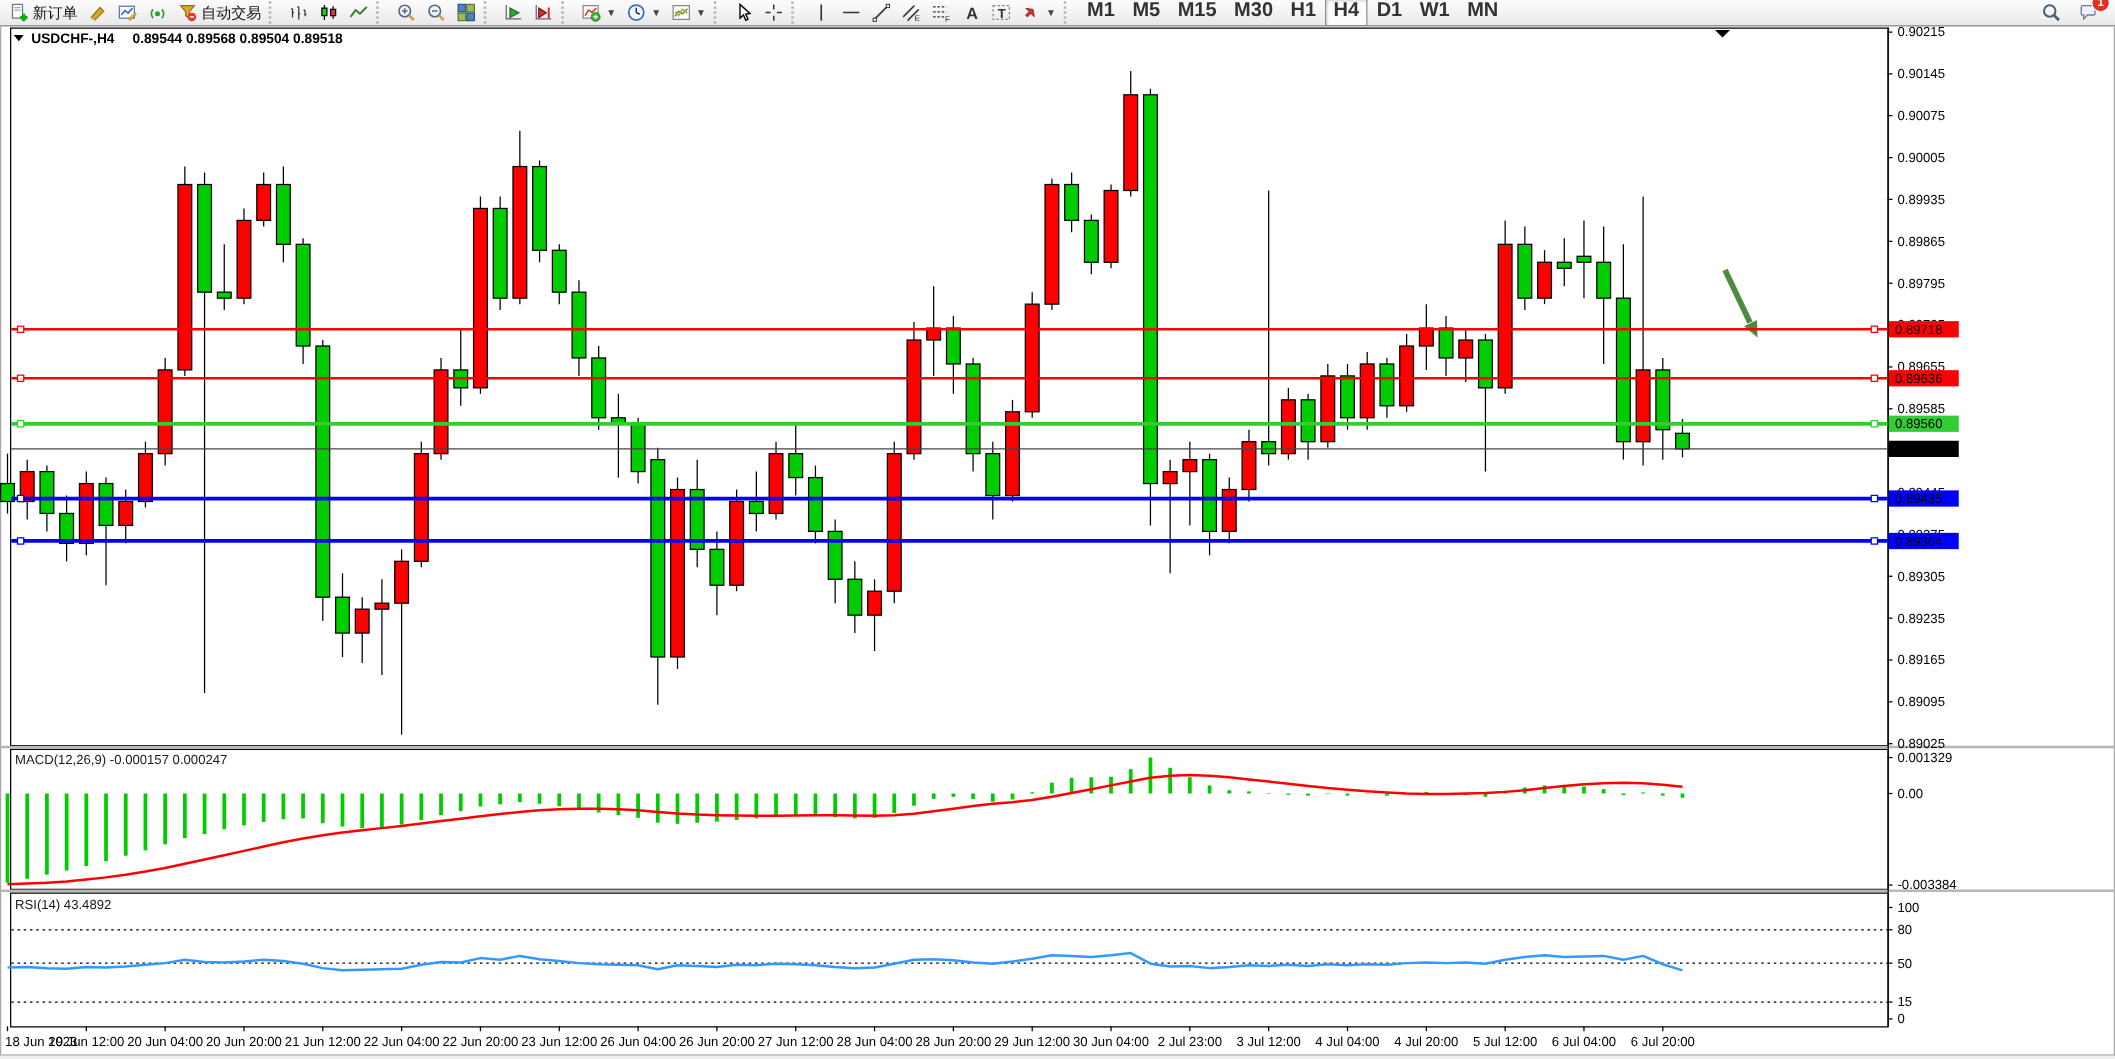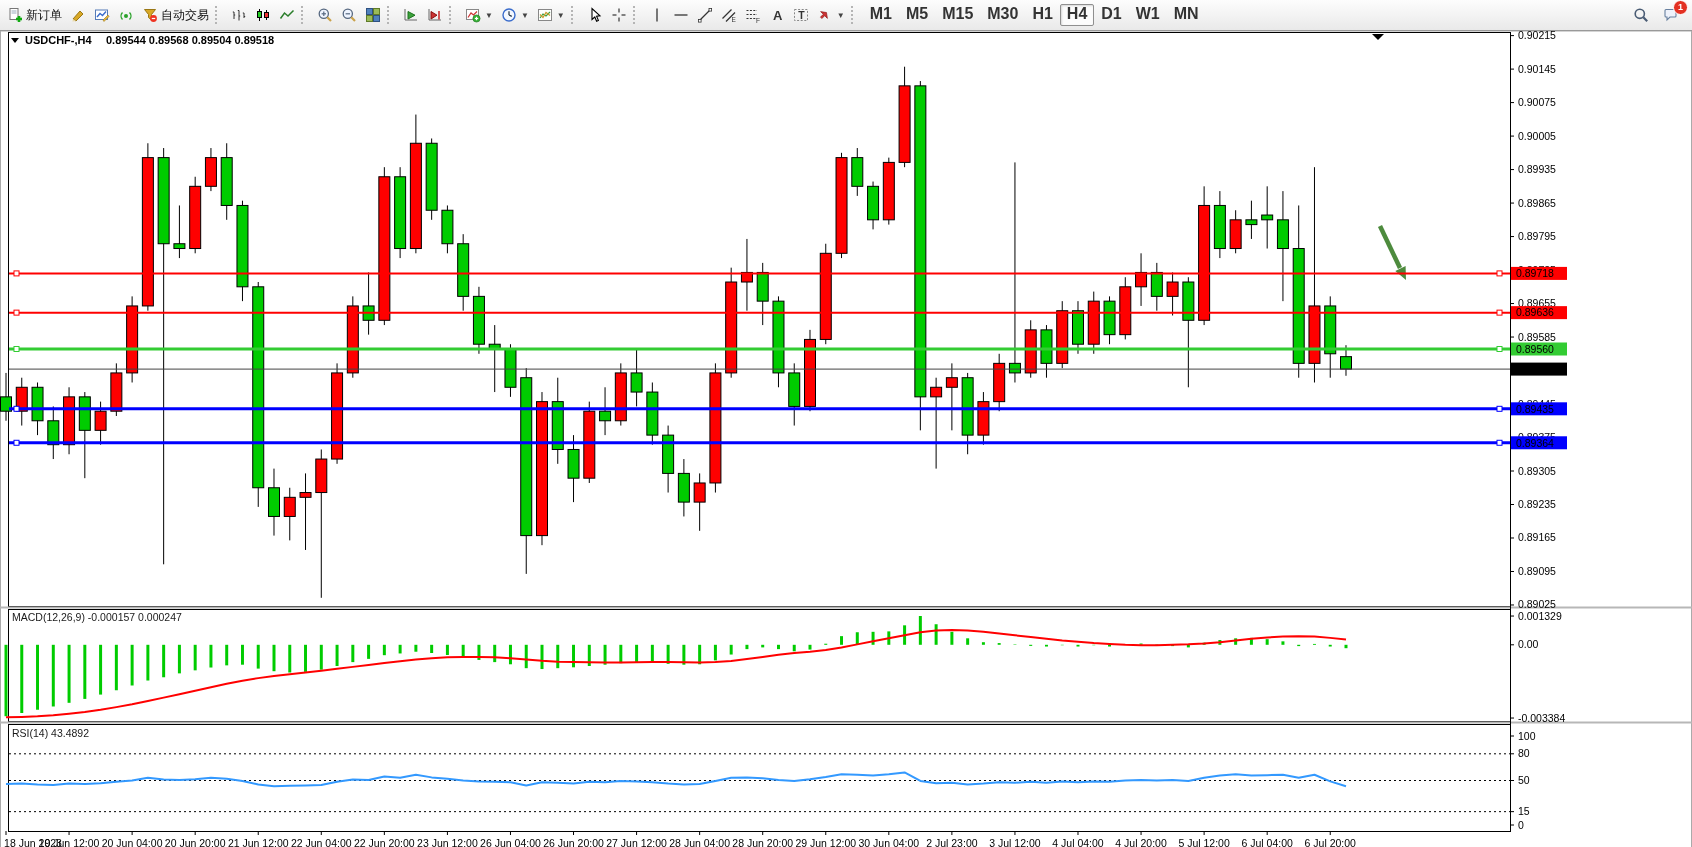--- a/index.html
+++ b/index.html
@@ -1,18 +1,18 @@
 <!DOCTYPE html>
 <html><head>
 <meta charset="utf-8">
 <style>
   html,body{margin:0;padding:0;}
   body{width:1692px;height:847px;overflow:hidden;background:#ececec;font-family:"Liberation Sans",sans-serif;-webkit-font-smoothing:antialiased;}
   
-  .toolbar{display:flex;align-items:center;height:31px;background:linear-gradient(#fdfdfd,#e9e9e9);border-bottom:1px solid #999;padding:0 3px;box-sizing:border-box;white-space:nowrap;}
+  .toolbar{display:flex;align-items:center;height:21px;background:linear-gradient(#fdfdfd,#e9e9e9);border-bottom:1px solid #999;padding:0 3px;box-sizing:border-box;white-space:nowrap;}
   .tb-btn{display:flex;align-items:center;gap:3px;height:20px;padding:1px 3px;border:1px solid transparent;border-radius:2px;cursor:default;}
   .tb-btn svg{display:block;}
   .tb-label{font-size:12px;color:#111;}
   .tb-sep{width:6px;height:18px;border-left:2px dotted #b5b5b5;margin:0 4px 0 2px;}
   .dd{font-size:8px;color:#444;margin-left:1px;}
   .tf-btn{font-size:16px;font-weight:bold;color:#333;padding:2px 6px;height:16px;line-height:13px;border:1px solid transparent;border-radius:2px;}
   .tf-btn.active{background:#fcfcfc;border:1px solid #8f8f8f;box-shadow:inset 1px 1px 2px rgba(0,0,0,.15);text-align:center;}
   .tb-right{margin-left:auto;display:flex;align-items:center;gap:6px;padding-right:6px;}
   .chat-wrap{position:relative;}
   .badge{position:absolute;top:-4px;right:-6px;background:#e33022;color:#fff;font-size:9px;font-weight:bold;border-radius:50%;width:13px;height:13px;line-height:13px;text-align:center;border:1px solid #fff;}

